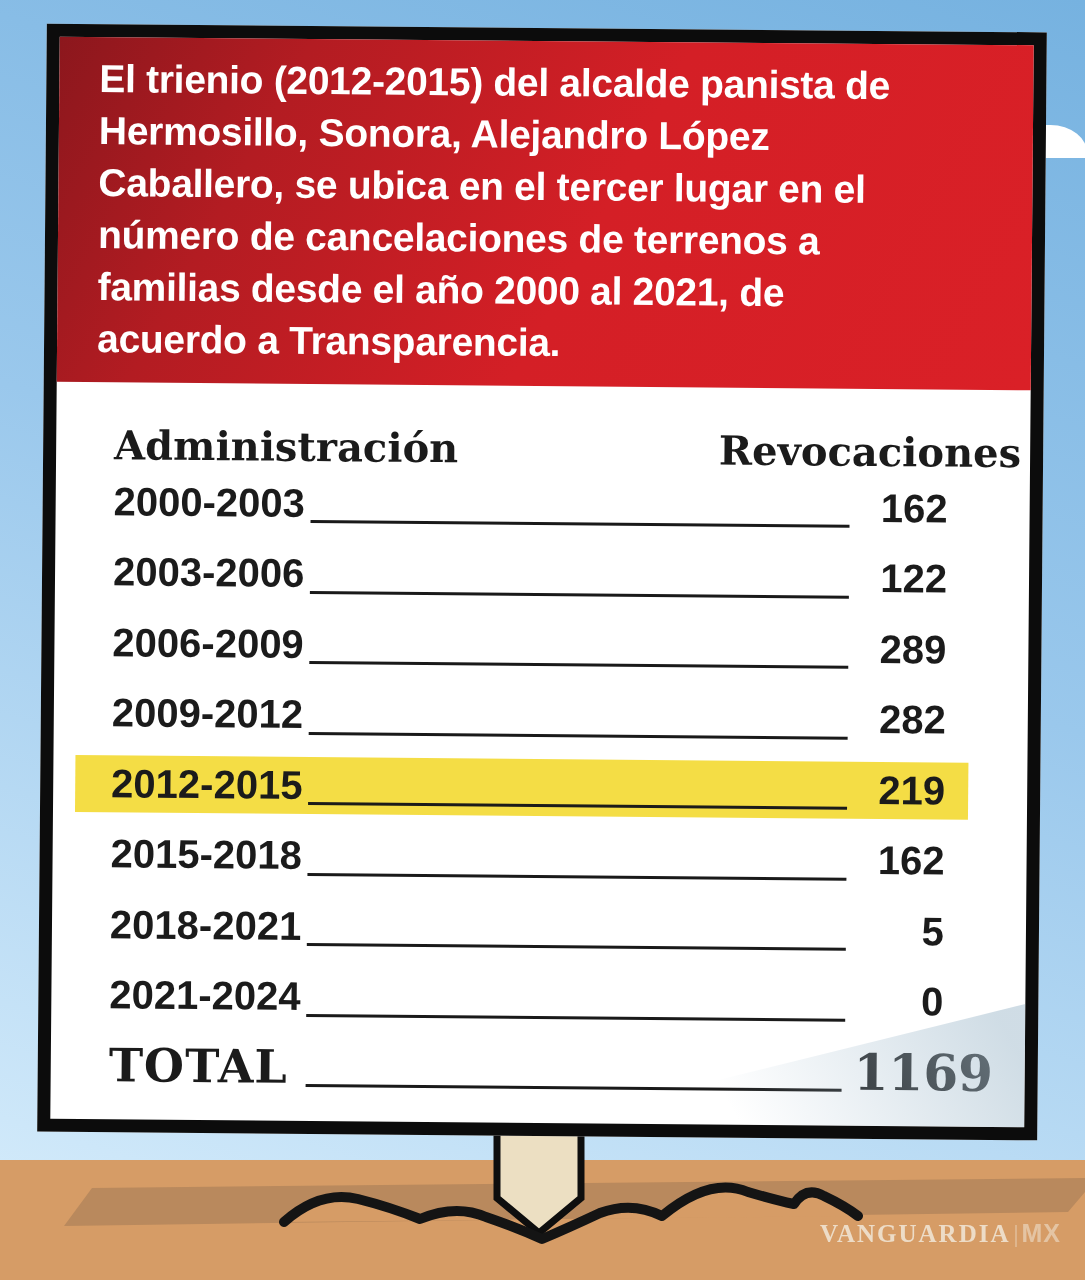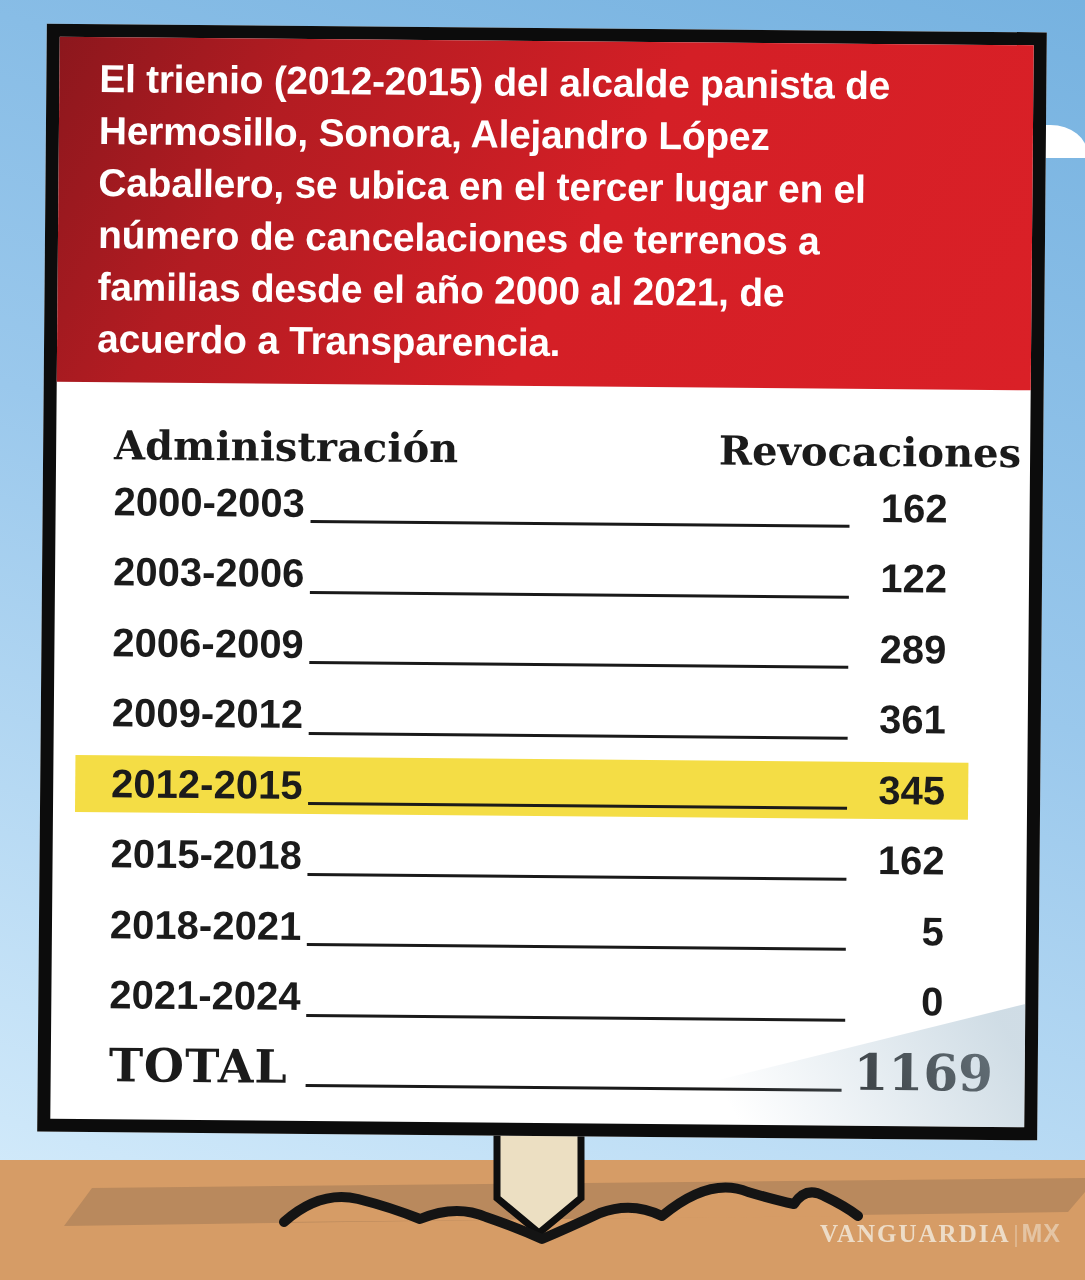--- a/index.html
+++ b/index.html
@@ -95,26 +95,26 @@
         <span class="val">122</span>
       </div>
       <div class="row">
         <span class="lab">2006-2009</span>
         <span class="leader"></span>
         <span class="val">289</span>
       </div>
       <div class="row">
         <span class="lab">2009-2012</span>
         <span class="leader"></span>
-        <span class="val">361</span>
+        <span class="val">282</span>
       </div>
       <div class="row highlight">
         <span class="lab">2012-2015</span>
         <span class="leader"></span>
-        <span class="val">345</span>
+        <span class="val">219</span>
       </div>
       <div class="row">
         <span class="lab">2015-2018</span>
         <span class="leader"></span>
         <span class="val">162</span>
       </div>
       <div class="row">
         <span class="lab">2018-2021</span>
         <span class="leader"></span>
         <span class="val">5</span>

